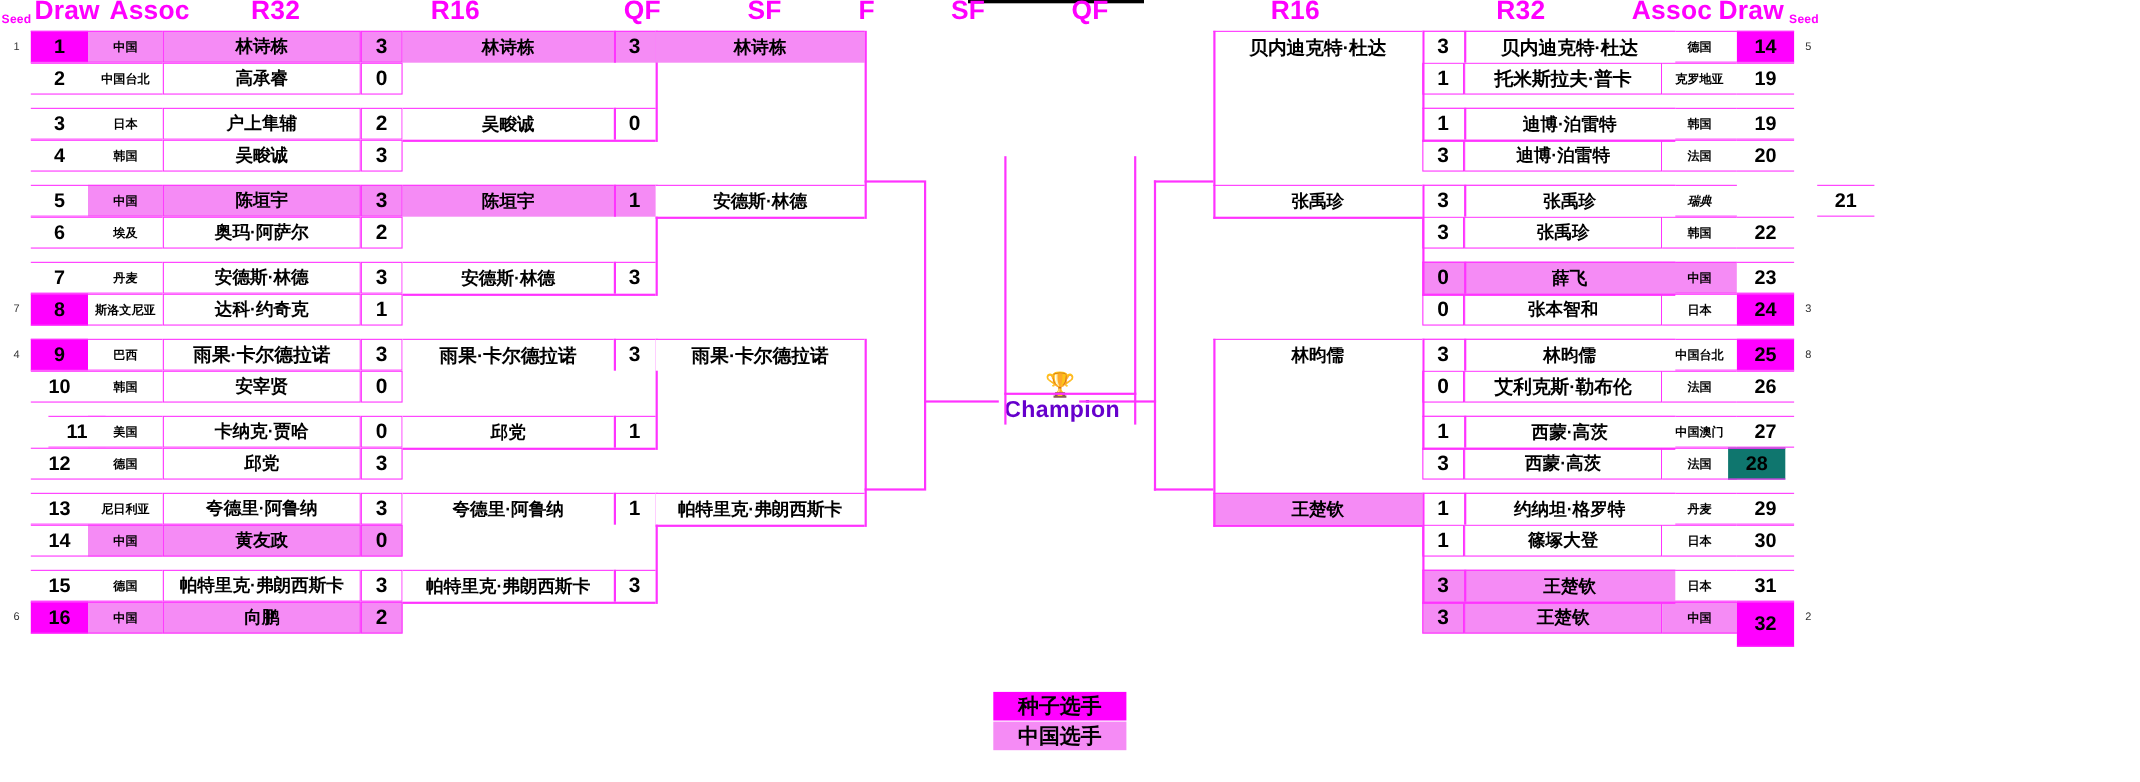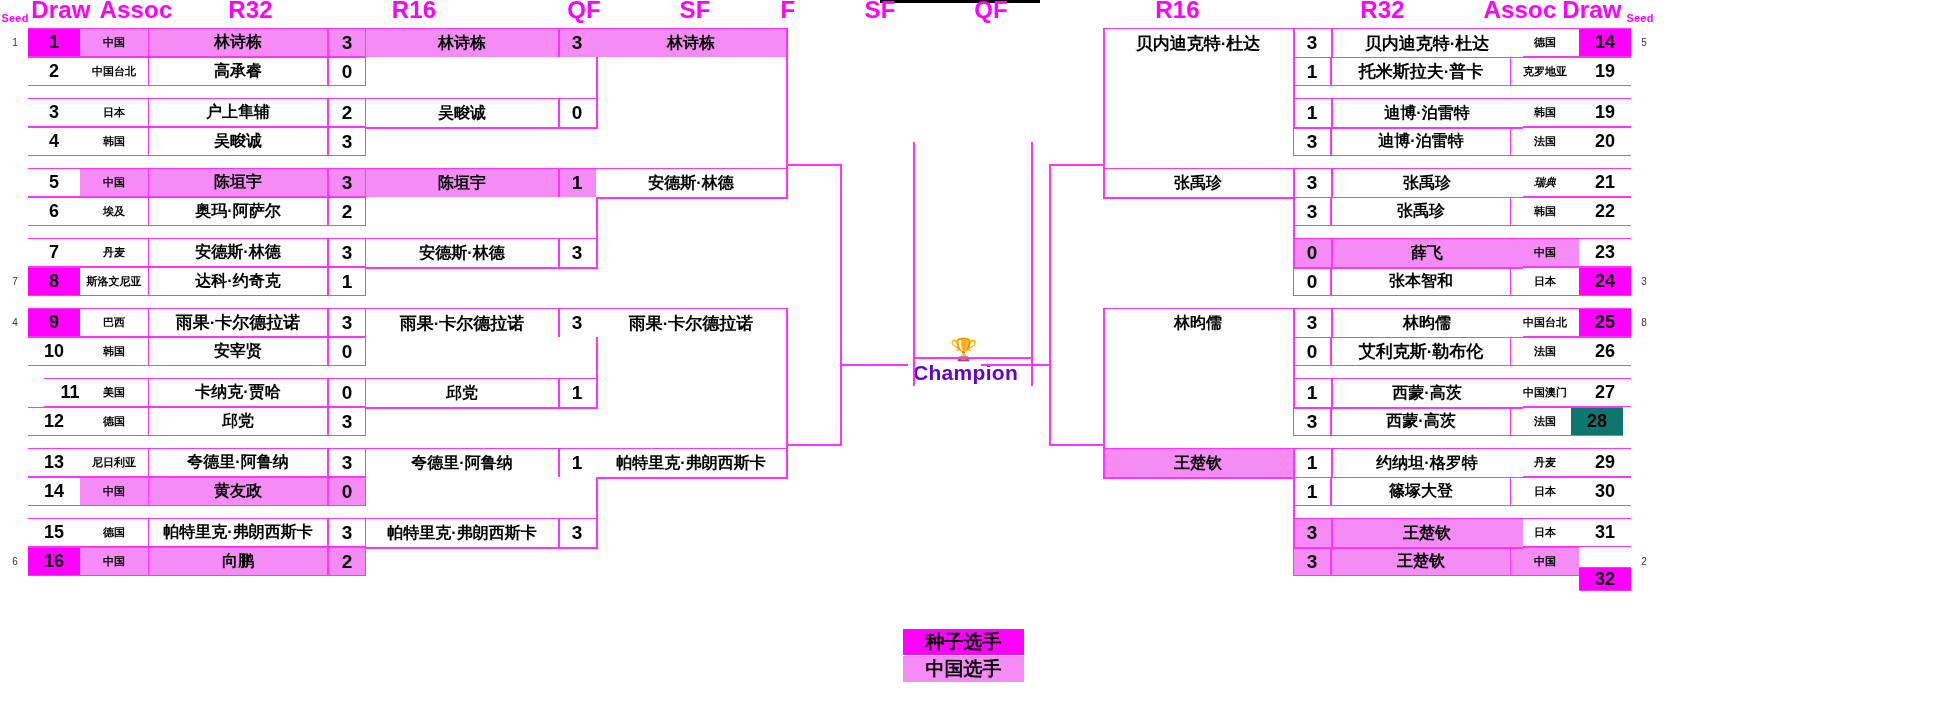--- a/index.html
+++ b/index.html
@@ -227,21 +227,21 @@
       <div class="cell name b-all" style="left:1331px;top:98px;width:180px;height:29px;background:#fff;">李尚洙</div>
       <div class="cell assoc b-t b-b" style="left:1511px;top:98px;width:68px;height:29px;background:#fff;">韩国</div>
       <div class="cell draw b-t b-b" style="left:1579px;top:98px;width:52px;height:29px;background:#fff;">19</div>
       <div class="cell score b-all" style="left:1293px;top:127px;width:38px;height:29px;background:#fff;">3</div>
       <div class="cell name b-all" style="left:1331px;top:127px;width:180px;height:29px;background:#fff;">迪博·泊雷特</div>
       <div class="cell assoc b-t b-b" style="left:1511px;top:127px;width:68px;height:29px;background:#fff;">法国</div>
       <div class="cell draw b-t b-b" style="left:1579px;top:127px;width:52px;height:29px;background:#fff;">20</div>
       <div class="cell score b-all" style="left:1293px;top:168px;width:38px;height:29px;background:#fff;">1</div>
       <div class="cell name b-all" style="left:1331px;top:168px;width:180px;height:29px;background:#fff;">安东·卡尔伯格</div>
       <div class="cell assoc b-t b-b" style="left:1511px;top:168px;width:68px;height:29px;background:#fff;font-style:italic;">瑞典</div>
-      <div class="cell draw b-t b-b" style="left:1579px;top:168px;width:52px;height:29px;background:#fff;">21</div>
+      <div class="cell draw b-t b-b" style="left:1652px;top:168px;width:52px;height:29px;background:#fff;">21</div>
       <div class="cell score b-all" style="left:1293px;top:197px;width:38px;height:29px;background:#fff;">3</div>
       <div class="cell name b-all" style="left:1331px;top:197px;width:180px;height:29px;background:#fff;">张禹珍</div>
       <div class="cell assoc b-t b-b" style="left:1511px;top:197px;width:68px;height:29px;background:#fff;">韩国</div>
       <div class="cell draw b-t b-b" style="left:1579px;top:197px;width:52px;height:29px;background:#fff;">22</div>
       <div class="cell score b-all" style="left:1293px;top:238px;width:38px;height:29px;background:#f58bf5;">3</div>
       <div class="cell name b-all" style="left:1331px;top:238px;width:180px;height:29px;background:#f58bf5;">薛飞</div>
       <div class="cell assoc b-t b-b" style="left:1511px;top:238px;width:68px;height:29px;background:#f58bf5;">中国</div>
       <div class="cell draw b-t b-b" style="left:1579px;top:238px;width:52px;height:29px;background:#fff;">23</div>
       <div class="cell score b-all" style="left:1293px;top:267px;width:38px;height:29px;background:#fff;">0</div>
       <div class="cell name b-all" style="left:1331px;top:267px;width:180px;height:29px;background:#fff;">张本智和</div>
@@ -273,21 +273,21 @@
       <div class="cell name b-all" style="left:1331px;top:477px;width:180px;height:29px;background:#fff;">篠塚大登</div>
       <div class="cell assoc b-t b-b" style="left:1511px;top:477px;width:68px;height:29px;background:#fff;">日本</div>
       <div class="cell draw b-t b-b" style="left:1579px;top:477px;width:52px;height:29px;background:#fff;">30</div>
       <div class="cell score b-all" style="left:1293px;top:518px;width:38px;height:29px;background:#fff;">1</div>
       <div class="cell name b-all" style="left:1331px;top:518px;width:180px;height:29px;background:#fff;">松岛辉空</div>
       <div class="cell assoc b-t b-b" style="left:1511px;top:518px;width:68px;height:29px;background:#fff;">日本</div>
       <div class="cell draw b-t b-b" style="left:1579px;top:518px;width:52px;height:29px;background:#fff;">31</div>
       <div class="cell score b-all" style="left:1293px;top:547px;width:38px;height:29px;background:#f58bf5;">3</div>
       <div class="cell name b-all" style="left:1331px;top:547px;width:180px;height:29px;background:#f58bf5;">王楚钦</div>
       <div class="cell assoc b-t b-b" style="left:1511px;top:547px;width:68px;height:29px;background:#f58bf5;">中国</div>
-      <div class="cell draw b-t b-b" style="left:1579px;top:547px;width:52px;height:24px;background:#ff00ff;margin-top:20px;">32</div>
+      <div class="cell draw b-t b-b" style="left:1579px;top:547px;width:52px;height:41px;background:#ff00ff;">32</div>
       <div class="cell" style="left:1631px;top:547px;width:26px;height:29px;font-size:10px;font-weight:normal;color:#333;">2</div>
       <div class="cell score b-t" style="left:1293px;top:28px;width:38px;height:29px;background:#fff;">3</div>
       <div class="cell name shrink b-t" style="left:1331px;top:28px;width:192px;height:29px;background:#fff;">贝内迪克特·杜达</div>
       <div class="ln" style="left:1331px;top:28px;width:1.6px;height:29px;background:#ff33ff;"></div>
       <div class="cell score b-t" style="left:1293px;top:98px;width:38px;height:29px;background:#fff;">1</div>
       <div class="cell name b-t" style="left:1331px;top:98px;width:192px;height:29px;background:#fff;">迪博·泊雷特</div>
       <div class="ln" style="left:1331px;top:98px;width:1.6px;height:29px;background:#ff33ff;"></div>
       <div class="cell score b-t" style="left:1293px;top:168px;width:38px;height:29px;background:#fff;">3</div>
       <div class="cell name b-t" style="left:1331px;top:168px;width:192px;height:29px;background:#fff;">张禹珍</div>
       <div class="ln" style="left:1331px;top:168px;width:1.6px;height:29px;background:#ff33ff;"></div>

